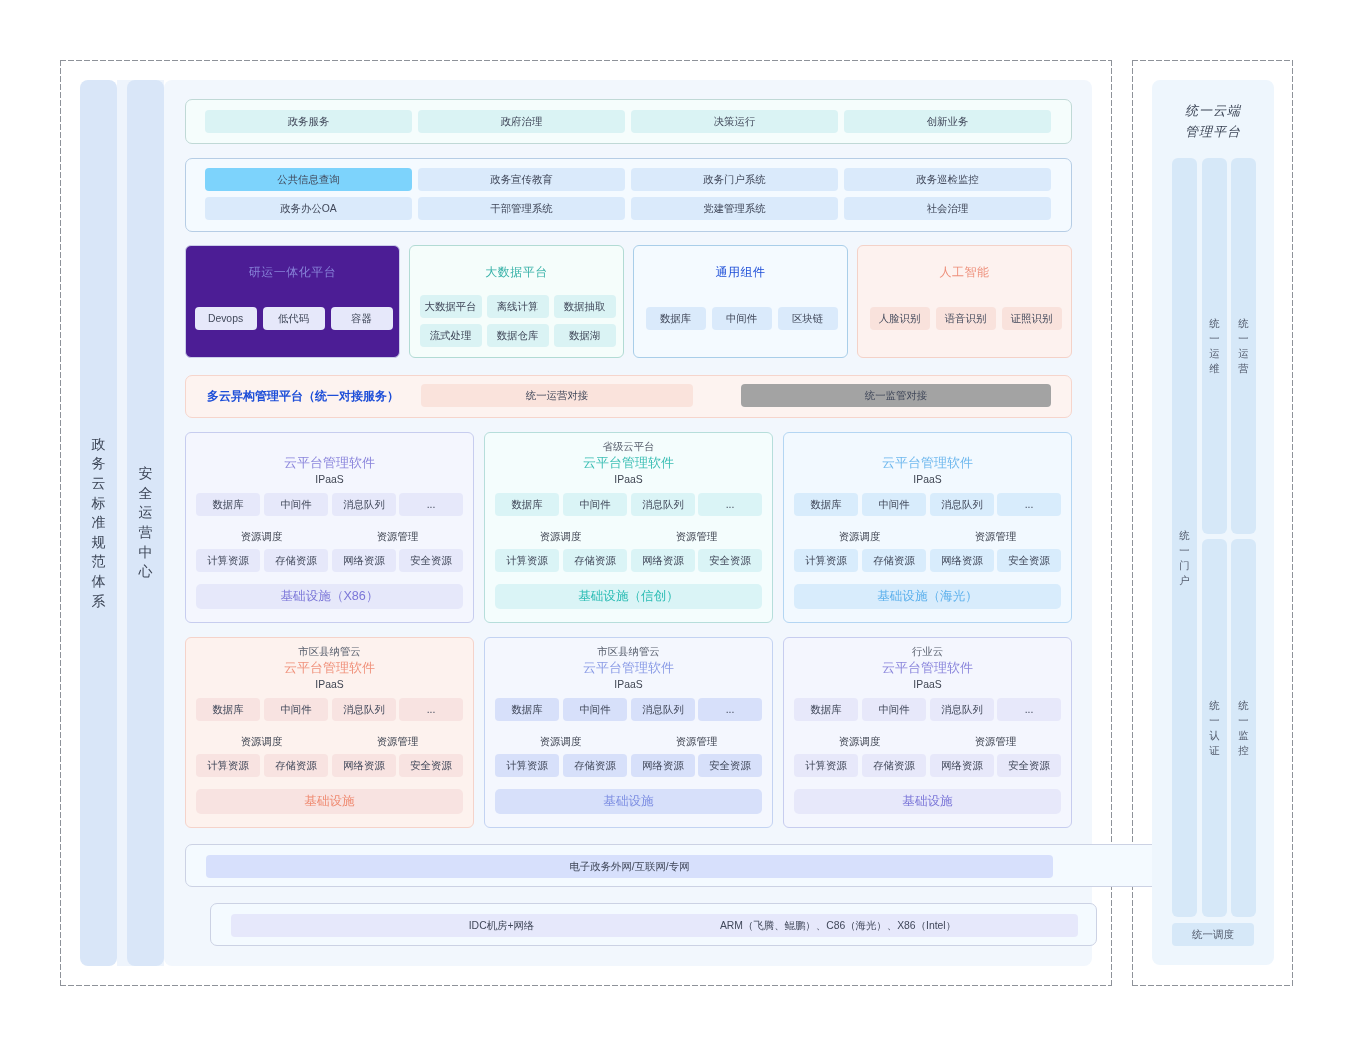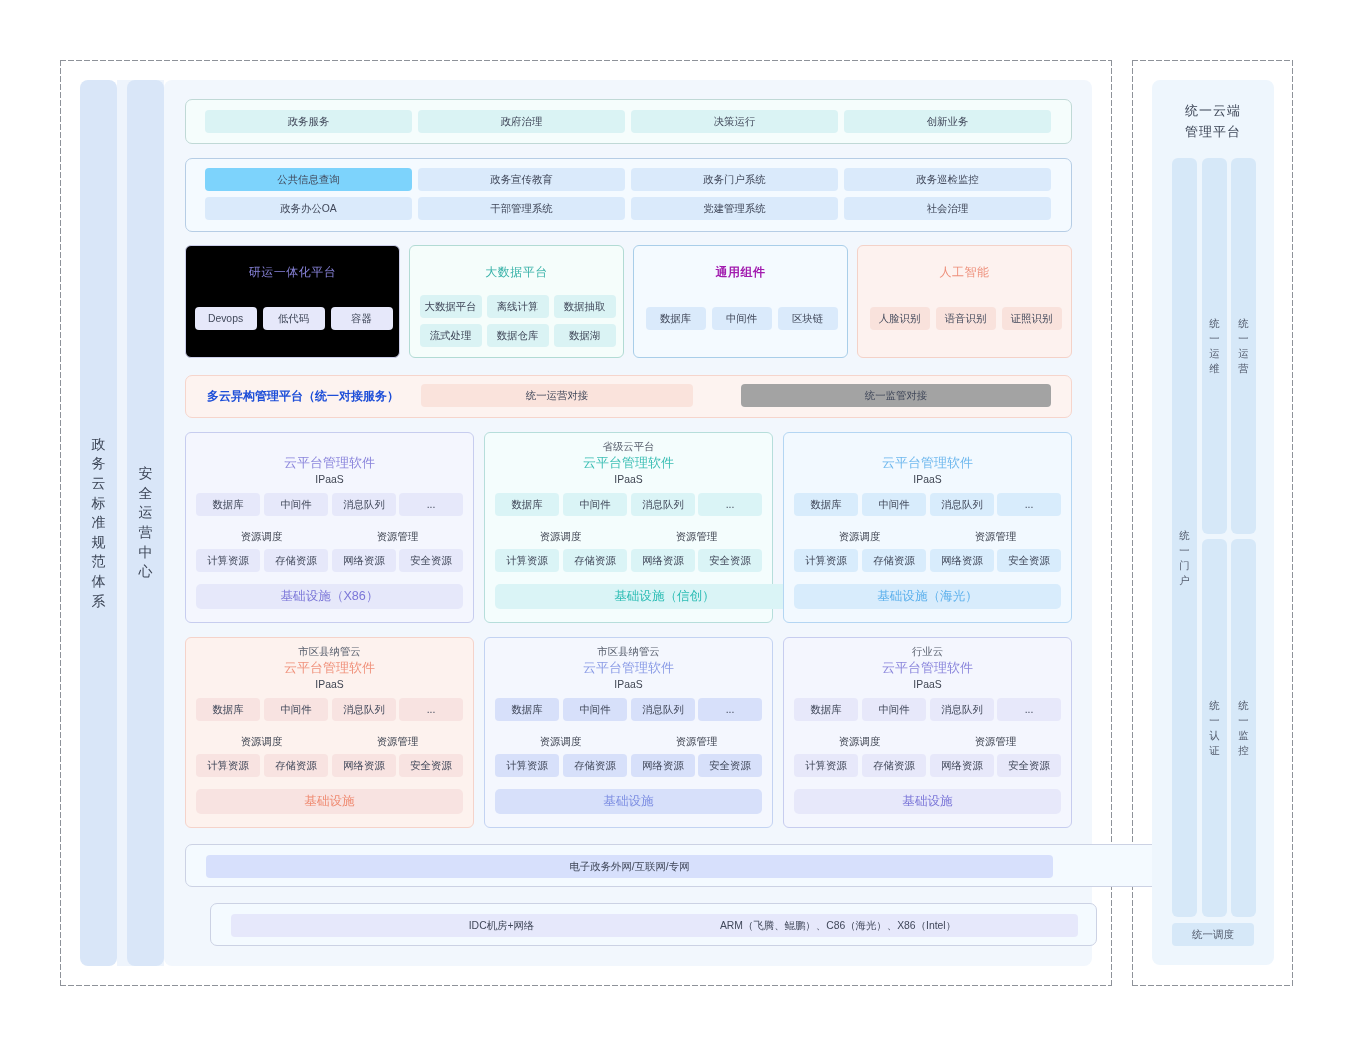--- a/index.html
+++ b/index.html
@@ -77,21 +77,21 @@
   #hardware-pill{position:absolute;left:20px;top:10px;width:847px;height:23px;
         border-radius:4px;font-size:10.4px;color:var(--ink);}
   #hw-left{position:absolute;left:150px;top:0;width:241px;height:23px;
         display:flex;align-items:center;justify-content:center;}
   #hw-right{position:absolute;left:437px;top:0;width:340px;height:23px;
         display:flex;align-items:center;justify-content:center;}
 
   #right-panel{position:absolute;left:1152px;top:80px;width:122px;height:885px;
         border-radius:8px;}
   #rp-title{position:absolute;left:0;top:20px;width:122px;text-align:center;
-        font-size:13px;color:#3c4556;line-height:21px;letter-spacing:1px;}
+        font-size:13px;color:#3c4556;line-height:21px;letter-spacing:1px;font-style:italic;}
   .rp-col{position:absolute;border-radius:6px;
         display:flex;flex-direction:column;align-items:center;justify-content:center;}
   .rp-col i{font-style:normal;font-size:10.4px;line-height:15px;color:#51596a;}
   #rp-bottom{position:absolute;left:20px;top:843px;width:82px;height:23px;
         border-radius:4px;display:flex;align-items:center;
         justify-content:center;font-size:10.5px;color:#51596a;}
 </style>
 </head>
 <body>
 
@@ -138,37 +138,37 @@
   <div class="card" id="application-card" style="background: rgb(244, 250, 255); border-color: rgb(182, 205, 229);">
     <div class="pill" style="left: 19px; top: 9px; background: #7dd3fc;">公共信息查询</div>
     <div class="pill" style="left: 232px; top: 9px; background: rgb(218, 234, 251);">政务宣传教育</div>
     <div class="pill" style="left: 445px; top: 9px; background: rgb(218, 234, 251);">政务门户系统</div>
     <div class="pill" style="left: 658px; top: 9px; background: rgb(218, 234, 251);">政务巡检监控</div>
     <div class="pill" style="left: 19px; top: 38px; background: rgb(218, 234, 251);">政务办公OA</div>
     <div class="pill" style="left: 232px; top: 38px; background: rgb(218, 234, 251);">干部管理系统</div>
     <div class="pill" style="left: 445px; top: 38px; background: rgb(218, 234, 251);">党建管理系统</div>
     <div class="pill" style="left: 658px; top: 38px; background: rgb(218, 234, 251);">社会治理</div>
   </div>
-  <div class="plat-card" style="left: 185px; width: 215px; border: 1px solid rgb(203, 206, 233); background: #000000;">
+  <div class="plat-card" style="left: 185px; width: 215px; border: 1px solid rgb(203, 206, 233); background: #4c1d95;">
     <div class="plat-title" style="color: rgb(135, 130, 216);">研运一体化平台</div>
       <div class="plat-tag" style="left: 8.5px; top: 61px; width: 62px; background: rgb(230, 232, 250);">Devops</div>
       <div class="plat-tag" style="left: 76.5px; top: 61px; width: 62px; background: rgb(230, 232, 250);">低代码</div>
       <div class="plat-tag" style="left: 144.5px; top: 61px; width: 62px; background: rgb(230, 232, 250);">容器</div>
   </div>
   <div class="plat-card" style="left: 409px; width: 215px; border: 1px solid rgb(178, 219, 212); background: rgb(245, 253, 251);">
     <div class="plat-title" style="color: rgb(56, 178, 168);">大数据平台</div>
       <div class="plat-tag" style="left: 9.5px; top: 49px; width: 62px; background: rgb(218, 243, 244);">大数据平台</div>
       <div class="plat-tag" style="left: 76.5px; top: 49px; width: 62px; background: rgb(218, 243, 244);">离线计算</div>
       <div class="plat-tag" style="left: 143.5px; top: 49px; width: 62px; background: rgb(218, 243, 244);">数据抽取</div>
       <div class="plat-tag" style="left: 9.5px; top: 78px; width: 62px; background: rgb(218, 243, 244);">流式处理</div>
       <div class="plat-tag" style="left: 76.5px; top: 78px; width: 62px; background: rgb(218, 243, 244);">数据仓库</div>
       <div class="plat-tag" style="left: 143.5px; top: 78px; width: 62px; background: rgb(218, 243, 244);">数据湖</div>
   </div>
   <div class="plat-card" style="left: 633px; width: 215px; border: 1px solid rgb(169, 206, 233); background: rgb(244, 250, 255);">
-    <div class="plat-title" style="color: #a21caf; font-weight: bold;">通用组件</div>
+    <div class="plat-title" style="color: #1d4ed8;">通用组件</div>
       <div class="plat-tag" style="left: 11.5px; top: 61px; width: 60px; background: rgb(218, 234, 251);">数据库</div>
       <div class="plat-tag" style="left: 77.5px; top: 61px; width: 60px; background: rgb(218, 234, 251);">中间件</div>
       <div class="plat-tag" style="left: 143.5px; top: 61px; width: 60px; background: rgb(218, 234, 251);">区块链</div>
   </div>
   <div class="plat-card" style="left: 857px; width: 215px; border: 1px solid rgb(244, 210, 200); background: rgb(253, 242, 239);">
     <div class="plat-title" style="color: rgb(238, 144, 123);">人工智能</div>
       <div class="plat-tag" style="left: 11.5px; top: 61px; width: 60px; background: rgb(249, 226, 220);">人脸识别</div>
       <div class="plat-tag" style="left: 77.5px; top: 61px; width: 60px; background: rgb(249, 226, 220);">语音识别</div>
       <div class="plat-tag" style="left: 143.5px; top: 61px; width: 60px; background: rgb(249, 226, 220);">证照识别</div>
   </div>
@@ -199,21 +199,21 @@
     <div class="cc-chip" style="left: 10px; top: 60px; background: rgb(218, 244, 246);">数据库</div>
     <div class="cc-chip" style="left: 78px; top: 60px; background: rgb(218, 244, 246);">中间件</div>
     <div class="cc-chip" style="left: 146px; top: 60px; background: rgb(218, 244, 246);">消息队列</div>
     <div class="cc-chip" style="left: 213px; top: 60px; background: rgb(218, 244, 246);">...</div>
     <div class="cc-lab" style="left:10px;top:97px;width:131px">资源调度</div>
     <div class="cc-lab" style="left:146px;top:97px;width:131px">资源管理</div>
     <div class="cc-chip" style="left: 10px; top: 116px; background: rgb(218, 244, 246);">计算资源</div>
     <div class="cc-chip" style="left: 78px; top: 116px; background: rgb(218, 244, 246);">存储资源</div>
     <div class="cc-chip" style="left: 146px; top: 116px; background: rgb(218, 244, 246);">网络资源</div>
     <div class="cc-chip" style="left: 213px; top: 116px; background: rgb(218, 244, 246);">安全资源</div>
-    <div class="cc-infra" style="left: 10px; top: 151px; width: 267px; background: rgb(218, 244, 246); color: rgb(43, 188, 180); padding-left: 36px;">基础设施（信创）</div>
+    <div class="cc-infra" style="left: 10px; top: 151px; width: 267px; background: rgb(218, 244, 246); color: rgb(43, 188, 180);">基础设施（信创）</div>
   </div>
   <div class="cloud-card" style="left: 783px; top: 432px; border: 1px solid rgb(180, 214, 243); background: rgb(242, 249, 255);">
     <div class="cc-title" style="top: 22px; color: rgb(111, 184, 238);">云平台管理软件</div>
     <div class="cc-sub" style="top:40px">IPaaS</div>
     <div class="cc-chip" style="left: 10px; top: 60px; background: rgb(216, 236, 252);">数据库</div>
     <div class="cc-chip" style="left: 78px; top: 60px; background: rgb(216, 236, 252);">中间件</div>
     <div class="cc-chip" style="left: 146px; top: 60px; background: rgb(216, 236, 252);">消息队列</div>
     <div class="cc-chip" style="left: 213px; top: 60px; background: rgb(216, 236, 252);">...</div>
     <div class="cc-lab" style="left:10px;top:97px;width:131px">资源调度</div>
     <div class="cc-lab" style="left:146px;top:97px;width:131px">资源管理</div>

